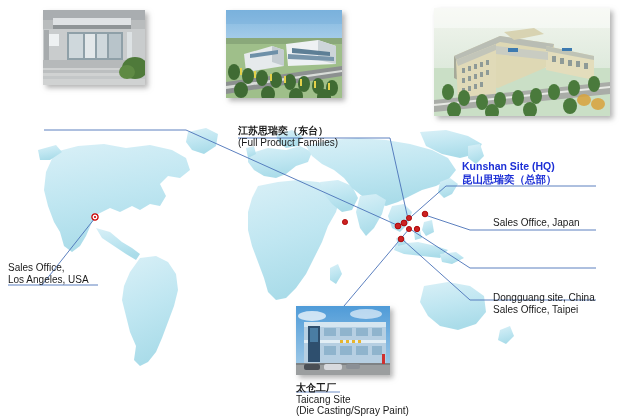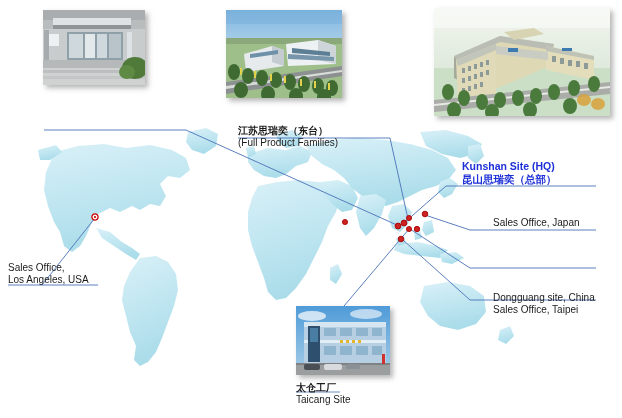--- a/index.html
+++ b/index.html
@@ -427,15 +427,16 @@
   </div>
 
   <div class="label" style="left:8px; top:262px;">
     <div>Sales Office,</div>
     <div>Los Angeles, USA</div>
   </div>
 
   <div class="label" style="left:296px; top:382px;">
     <div class="cn">太仓工厂</div>
     <div>Taicang Site</div>
+    <div>(Die Casting/Spray Paint)</div>
   </div>
 
 </div>
 
 </body></html>

